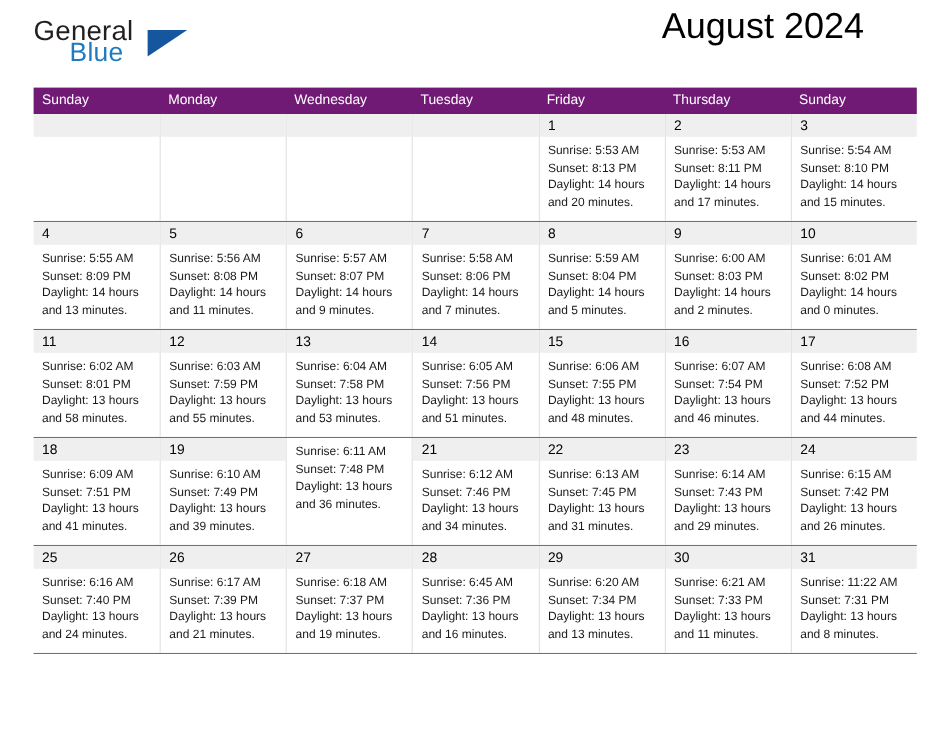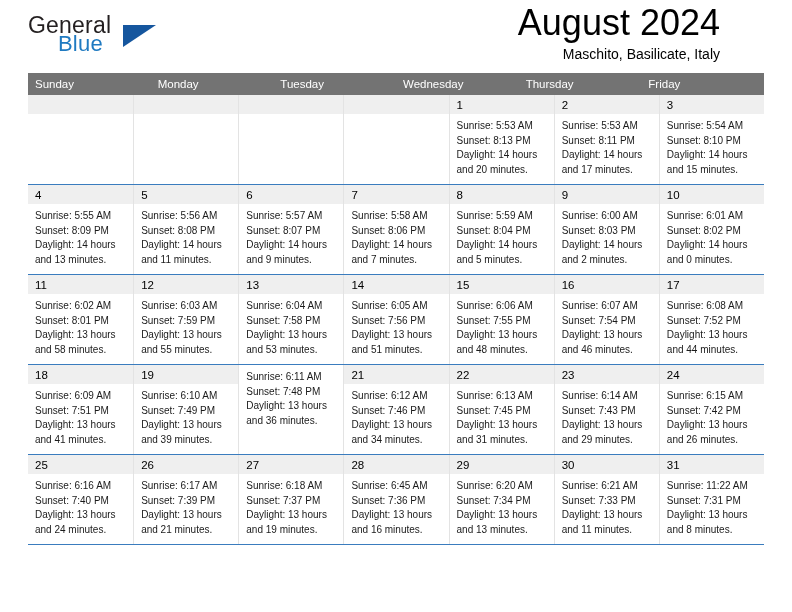--- a/index.html
+++ b/index.html
@@ -61,42 +61,42 @@
     width: 0;
     height: 0;
     border-left: 33px solid #15569e;
     border-bottom: 22px solid transparent;
   }
   .title-block {
     text-align: right;
     margin-top: 6px;
   }
   .title {
-    font-size: 36px;
+    font-size: 30px;
     font-weight: normal;
     color: #000000;
     line-height: 34px;
     white-space: nowrap;
   }
   .subtitle {
     font-size: 14px;
     color: #000000;
     line-height: 20px;
     margin-top: 4px;
     white-space: nowrap;
   }
 
   
   .calendar {
     width: 736px;
   }
   .weekdays {
     display: grid;
-    grid-template-columns: repeat(6, 1fr);
-    background: #737373;
+    grid-template-columns: repeat(7, 1fr);
+    background: #701a75;
     height: 22px;
   }
   .weekday {
     color: #ffffff;
     font-size: 11.5px;
     line-height: 22px;
     padding-left: 7px;
     box-sizing: border-box;
     white-space: nowrap;
   }
@@ -151,32 +151,31 @@
 <div class="page">
 
   <div class="header">
     <div class="logo">
       <span class="logo-general">General</span>
       <span class="logo-triangle"></span>
       <span class="logo-blue">Blue</span>
     </div>
     <div class="title-block">
       <div class="title">August 2024</div>
-      <div class="subtitle">Maschito, Basilicate, Italy</div>
     </div>
   </div>
 
   <div class="calendar">
     <div class="weekdays" id="weekday-row">
         <div class="weekday">Sunday</div>
         <div class="weekday">Monday</div>
+        <div class="weekday">Wednesday</div>
         <div class="weekday">Tuesday</div>
-        <div class="weekday">Wednesday</div>
+        <div class="weekday">Friday</div>
         <div class="weekday">Thursday</div>
-        <div class="weekday">Friday</div>
         <div class="weekday">Sunday</div>
       </div>
     <div id="weeks-container">
         <div class="week first">
           <div class="cell empty">
             <div class="daynum-bar"><span class="daynum"></span></div>
             <div class="cell-body"></div>
           </div>
           <div class="cell empty">
             <div class="daynum-bar"><span class="daynum"></span></div>

